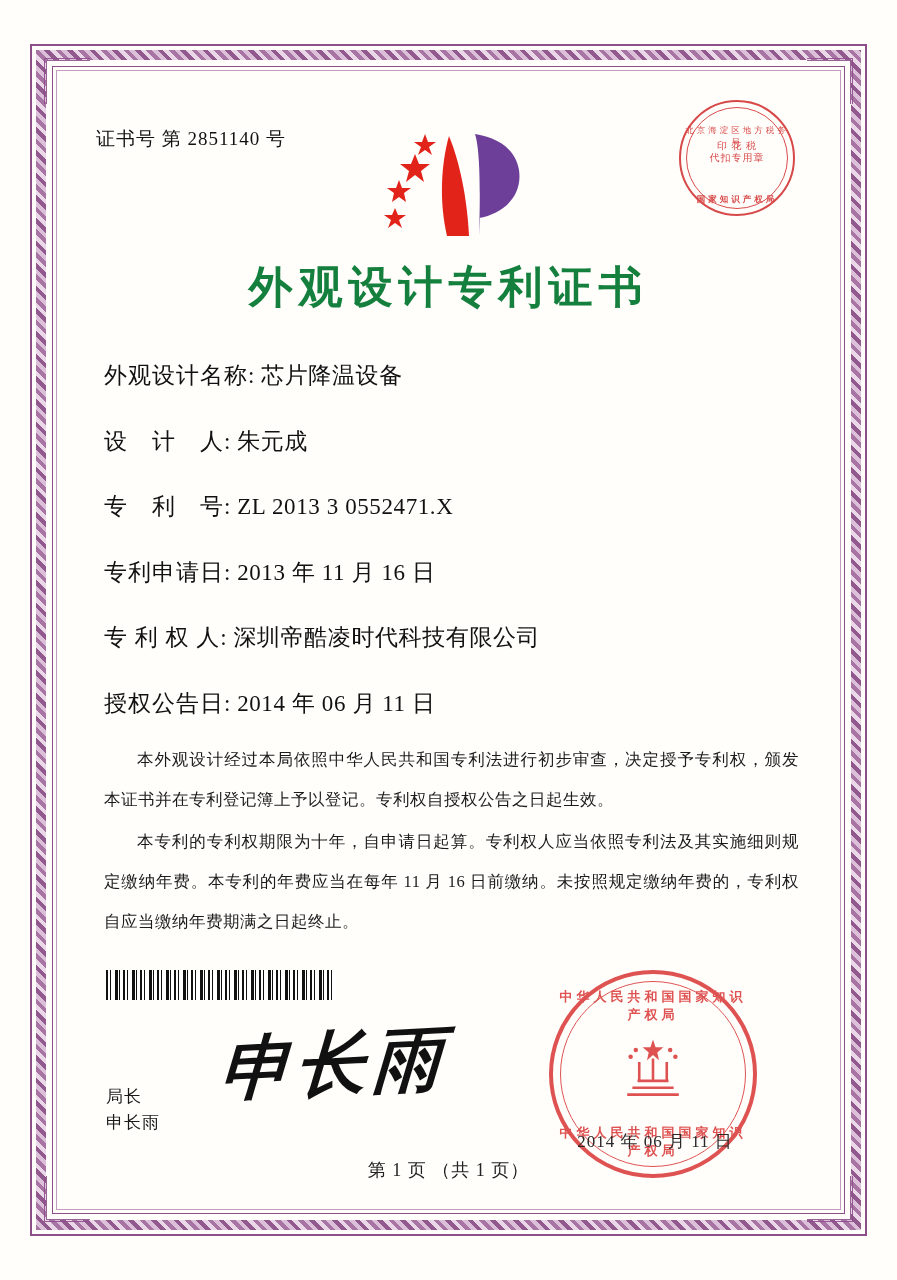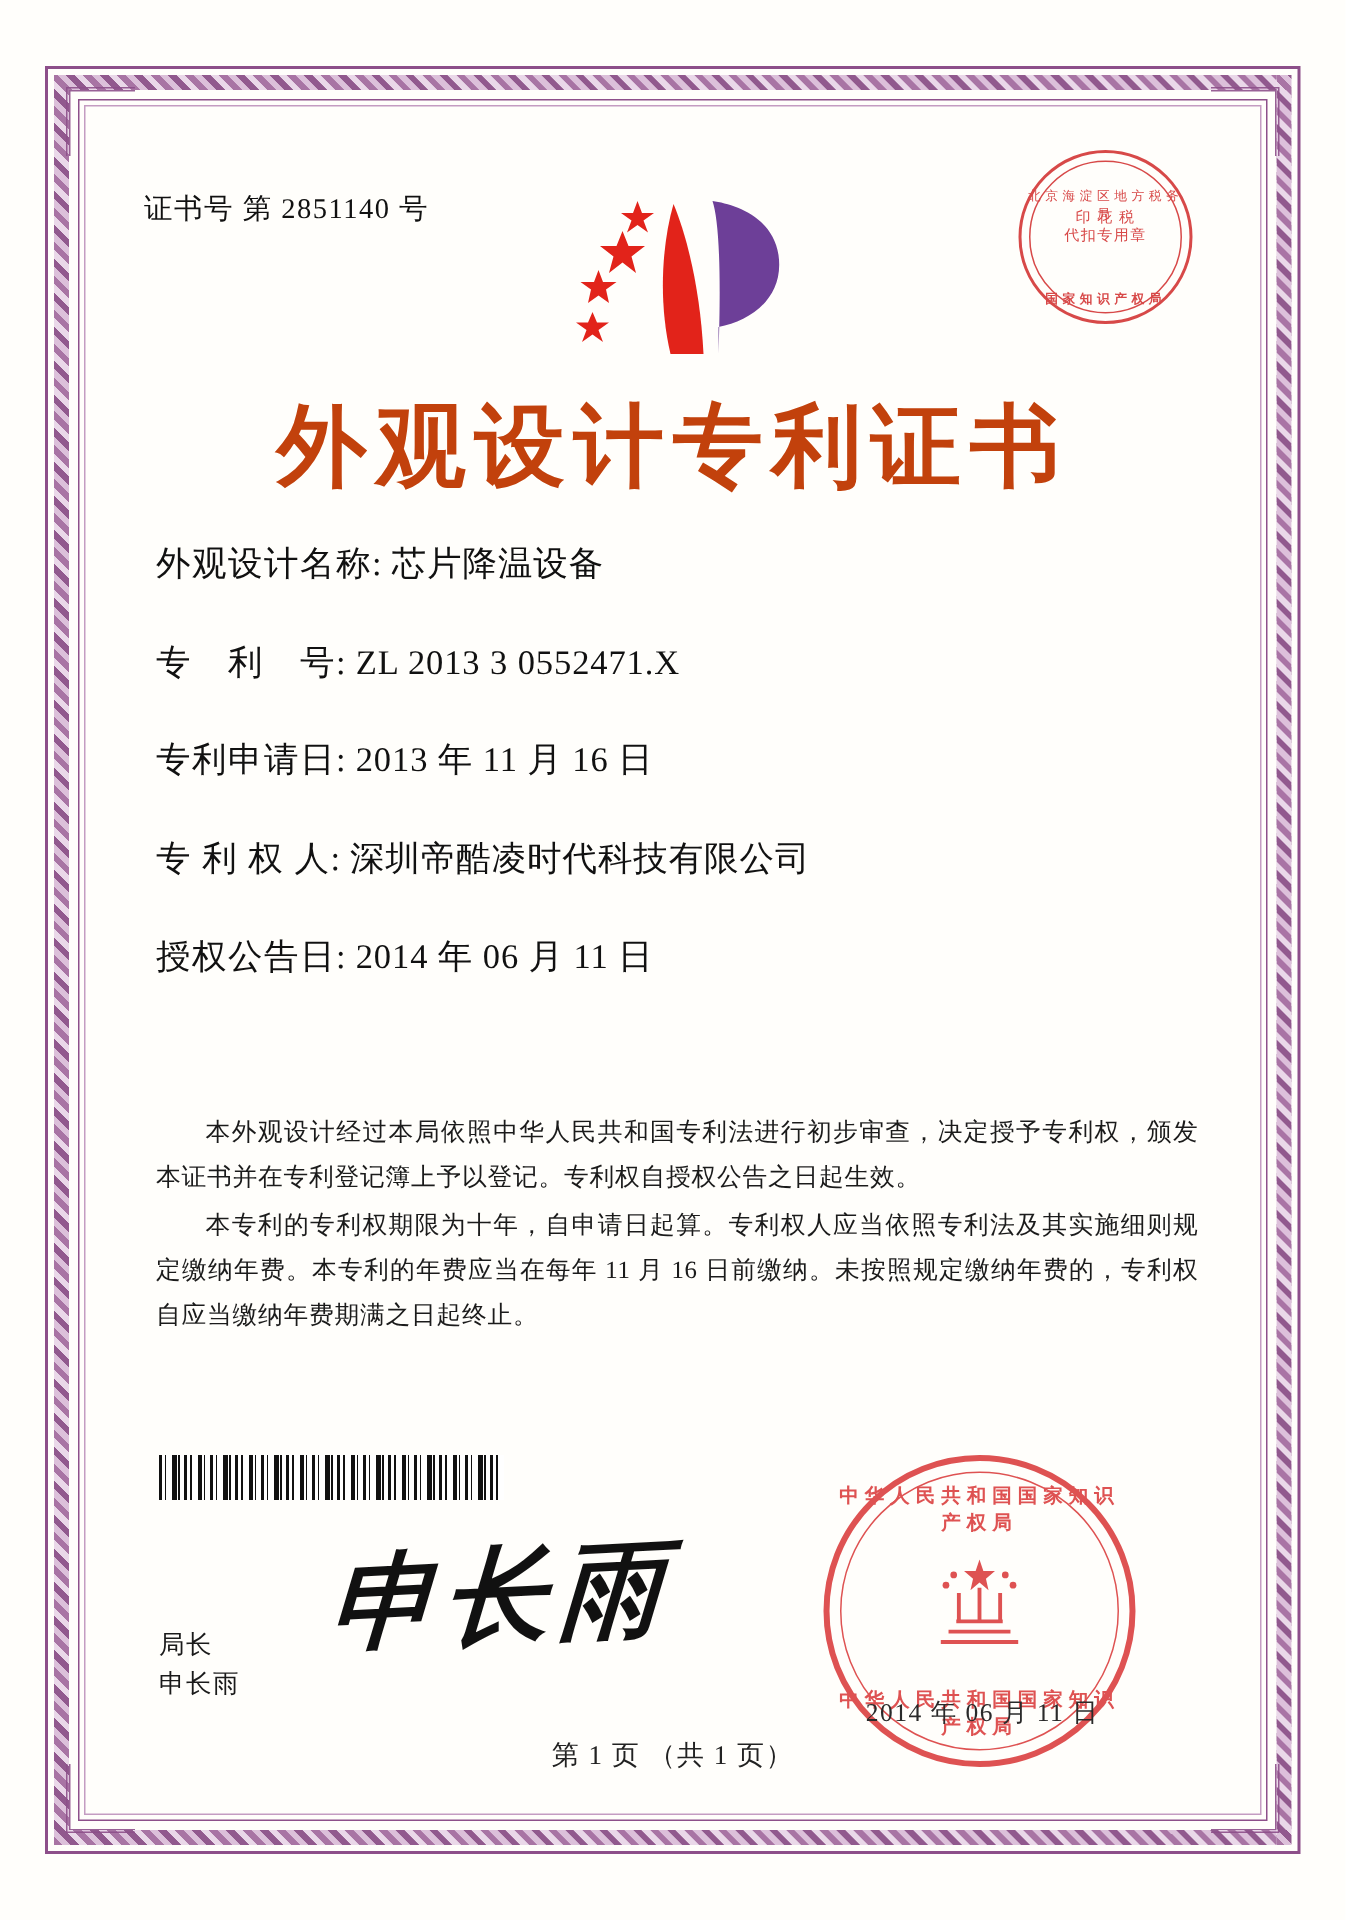--- a/index.html
+++ b/index.html
@@ -127,24 +127,24 @@
   }
   .stamp-top .arc-top { top: 9px; }
   .stamp-top .arc-bottom { bottom: 8px; font-weight: bold; }
 
   .title {
     position: absolute;
     left: 0; right: 0;
     top: 168px;
     text-align: center;
     font-family: "DejaVu Serif", serif;
-    font-size: 60px;
+    font-size: 44px;
     font-weight: bold;
     letter-spacing: 6px;
-    color: #c2410c;
+    color: #15803d;
   }
 
   .fields {
     position: absolute;
     left: 24px;
     right: 10px;
     top: 272px;
     font-size: 23px;
     line-height: 1.2;
   }
@@ -155,21 +155,21 @@
   }
   .field .lbl { letter-spacing: 1px; }
   .field .val { letter-spacing: .6px; }
 
   .paragraphs {
     position: absolute;
     left: 24px;
     right: 18px;
     top: 650px;
     font-size: 16.5px;
-    line-height: 30px;
+    line-height: 40px;
     color: #1b1b1b;
     text-align: justify;
   }
   .paragraphs p {
     margin: 0 0 2px 0;
     text-indent: 2em;
     letter-spacing: .5px;
   }
 
   
@@ -307,20 +307,24 @@
       </div>
       <div class="arc-bottom">国家知识产权局</div>
     </div>
 
     <div class="title">外观设计专利证书</div>
 
     <div class="fields">
       <div class="field">
         <span class="lbl">外观设计名称:</span>
         <span class="val">芯片降温设备</span>
+      </div>
+      <div class="field">
+        <span class="lbl">设　计　人:</span>
+        <span class="val">朱元成</span>
       </div>
       <div class="field">
         <span class="lbl">专　利　号:</span>
         <span class="val">ZL 2013 3 0552471.X</span>
       </div>
       <div class="field">
         <span class="lbl">专利申请日:</span>
         <span class="val">2013 年 11 月 16 日</span>
       </div>
       <div class="field">

